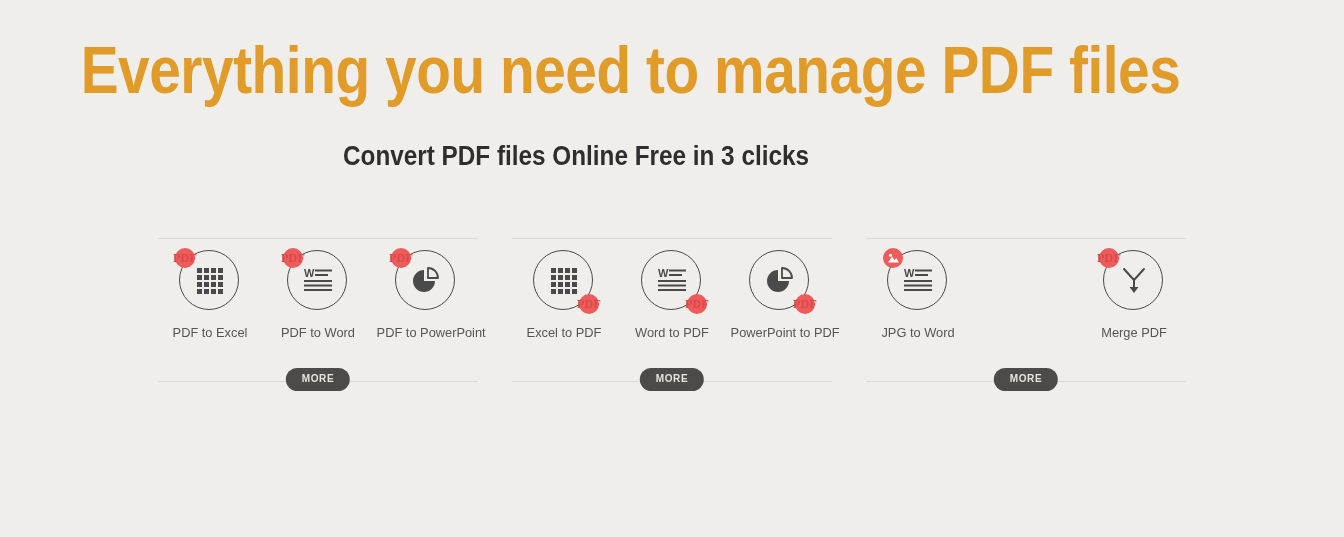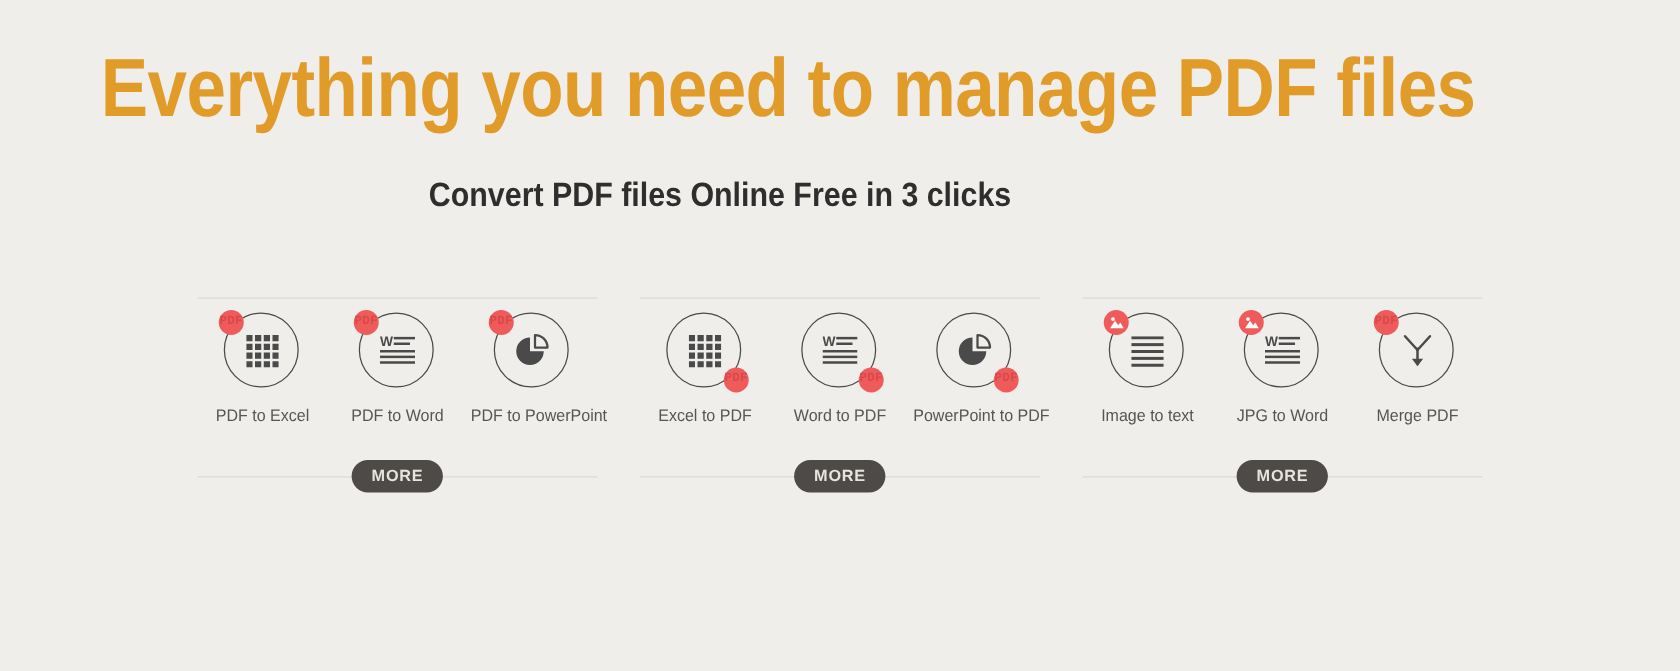--- a/index.html
+++ b/index.html
@@ -123,23 +123,23 @@
     border-radius: 50%;
     background: #ef5b5b;
     display: flex;
     align-items: center;
     justify-content: center;
     z-index: 3;
   }
   .badge.tl { left: -4px; top: -2px; }
   .badge.br { right: -4px; bottom: -2px; }
   .badge-text {
-    font-family: Liberation Mono, monospace;
+    font-family: Liberation Serif, serif;
     font-weight: bold;
-    font-size: 10px;
+    font-size: 12px;
     color: #d84a4a;
     letter-spacing: 0.2px;
     line-height: 1;
   }
   .tile-label {
     font-family: "Liberation Sans Narrow", "Liberation Sans", sans-serif;
     font-size: 13.5px;
     color: #555555;
     margin-top: 13px;
     white-space: nowrap;
@@ -151,21 +151,21 @@
     position: absolute;
     top: 130px;
     left: 50%;
     transform: translateX(-50%);
     background: #4d4a47;
     color: #e7e4de;
     border-radius: 14px;
     padding: 6px 16px 7px;
     font-family: "Liberation Sans Narrow", "Liberation Sans", sans-serif;
     font-weight: bold;
-    font-size: 13px;
+    font-size: 10px;
     letter-spacing: 0.6px;
     line-height: 1;
     z-index: 4;
     border: none;
     cursor: pointer;
   }
 </style>
 </head>
 <body>
 
@@ -317,41 +317,20 @@
         <div class="rule-bottom"></div>
         <button class="more">MORE</button>
       </div>
       <div class="group">
         <div class="rule-top"></div>
         <div class="tiles">
           <a class="tile" href="#">
             <div class="circle-wrap">
               <div class="circle"></div>
               <div class="glyph">
-                <svg width="26" height="25" viewBox="0 0 26 25">
-                  <rect x="0" y="0" width="26" height="2.4" fill="#4a4a4a"></rect>
-                  <rect x="0" y="5.5" width="26" height="2.4" fill="#4a4a4a"></rect>
-                  <rect x="0" y="11" width="26" height="2.4" fill="#4a4a4a"></rect>
-                  <rect x="0" y="16.5" width="26" height="2.4" fill="#4a4a4a"></rect>
-                  <rect x="0" y="22" width="26" height="2.4" fill="#4a4a4a"></rect>
-                </svg>
-              </div>
-              <div class="badge tl">
-                <svg width="13" height="13" viewBox="0 0 13 13">
-                  <path d="M1 10.5 L5 4.5 L7.6 8.2 L9.2 6 L12 10.5 Z" fill="#ffffff"></path>
-                  <circle cx="3.4" cy="3.2" r="1.5" fill="#ffffff"></circle>
-                </svg>
-              </div>
-            </div>
-            <div class="tile-label">Image to text</div>
-          </a>
-          <a class="tile" href="#">
-            <div class="circle-wrap">
-              <div class="circle"></div>
-              <div class="glyph">
                 <svg width="28" height="26" viewBox="0 0 28 26">
                   <text x="0" y="9" font-family="Liberation Sans, sans-serif" font-size="11" font-weight="bold" fill="#4a4a4a">W</text>
                   <rect x="11" y="1.5" width="17" height="2" fill="#4a4a4a"></rect>
                   <rect x="11" y="6" width="13" height="2" fill="#4a4a4a"></rect>
                   <rect x="0" y="12" width="28" height="2" fill="#4a4a4a"></rect>
                   <rect x="0" y="16.5" width="28" height="2" fill="#4a4a4a"></rect>
                   <rect x="0" y="21" width="28" height="2" fill="#4a4a4a"></rect>
                 </svg>
               </div>
               <div class="badge tl">

